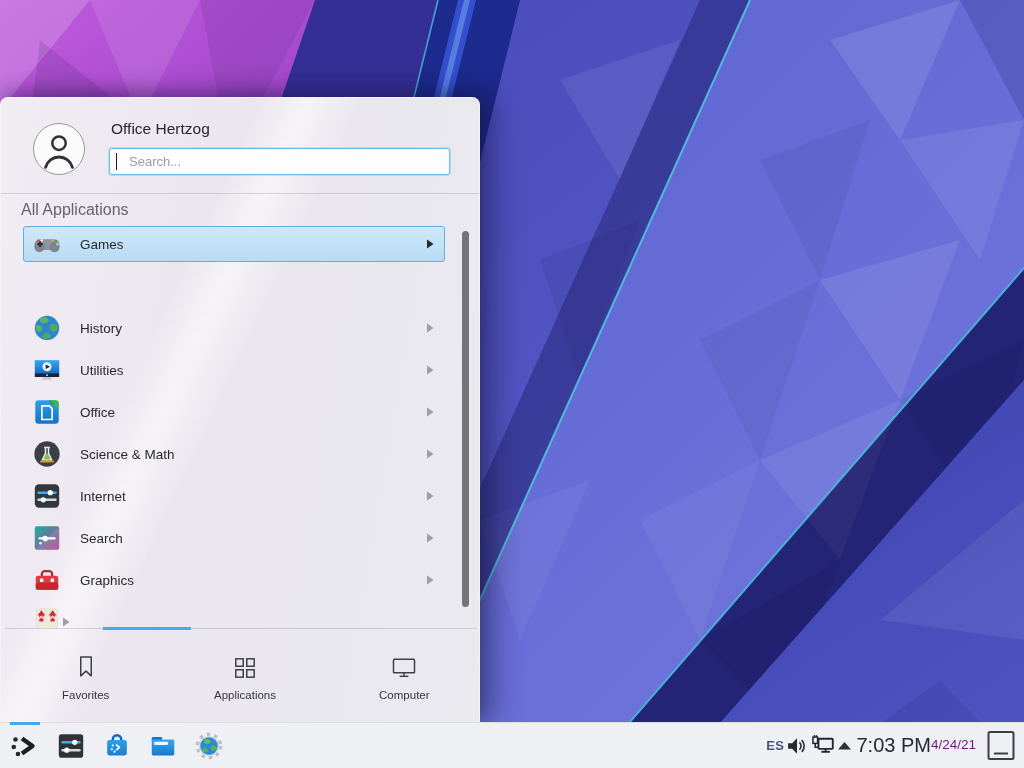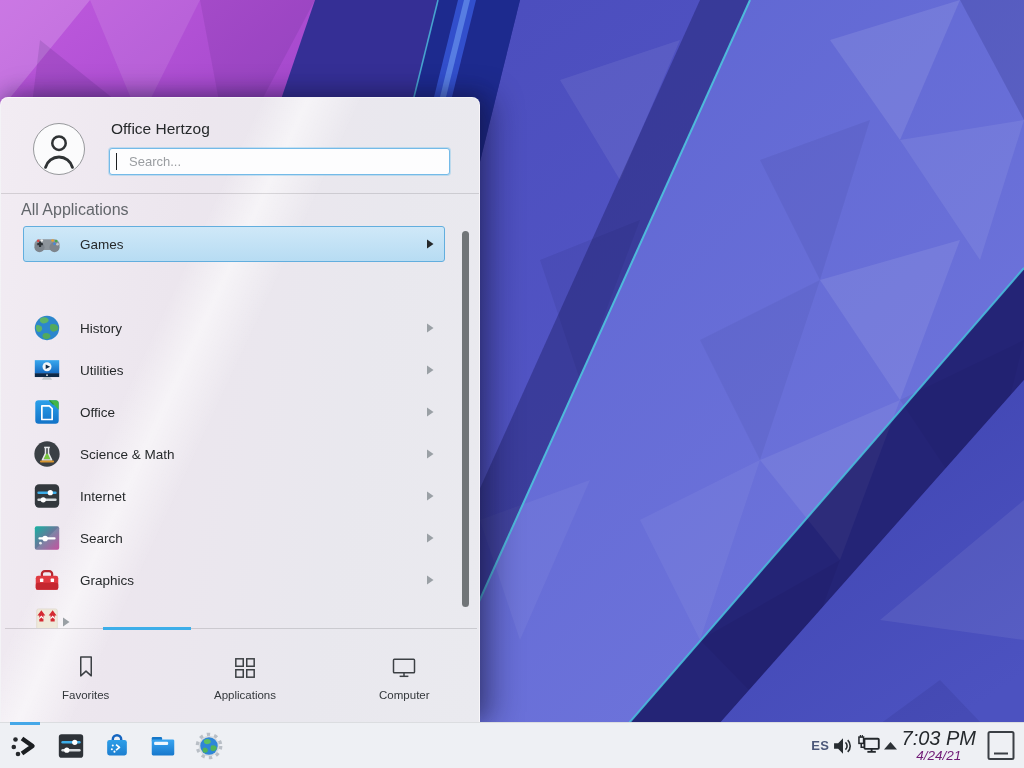--- a/index.html
+++ b/index.html
@@ -44,21 +44,21 @@
   .tab .tlbl{font-size:11.5px;color:#33373b;}
 
   
   .taskbar{position:absolute;left:0;bottom:0;width:1024px;height:46px;background:#eef0f4;
     border-top:1px solid rgba(0,0,0,.08);display:flex;align-items:center;}
   .tb-left{display:flex;align-items:center;gap:14px;padding-left:9px;}
   .tb-app{position:relative;width:32px;height:32px;display:flex;align-items:center;justify-content:center;}
   .tb-app.active::before{content:"";position:absolute;left:1px;top:-8px;width:30px;height:3px;background:#45a8e8;}
   .tb-right{margin-left:auto;display:flex;align-items:center;padding-right:8px;}
   .kb-layout{font-size:13px;font-weight:bold;color:#4b5779;letter-spacing:.5px;}
-  .clock{display:flex;flex-direction:column;align-items:center;line-height:1.05;margin:16px 4px;font-style:italic;}
+  .clock{display:flex;flex-direction:row;align-items:center;line-height:1.05;margin:16px 4px;}
   .clock .time{font-size:20px;color:#25292d;}
   .clock .date{font-size:13.5px;color:#701a75;}
 </style>
 </head>
 <body>
 
 <div class="screen">
 
   <svg class="wallpaper" viewBox="0 0 1024 768" preserveAspectRatio="none">
     <defs>

